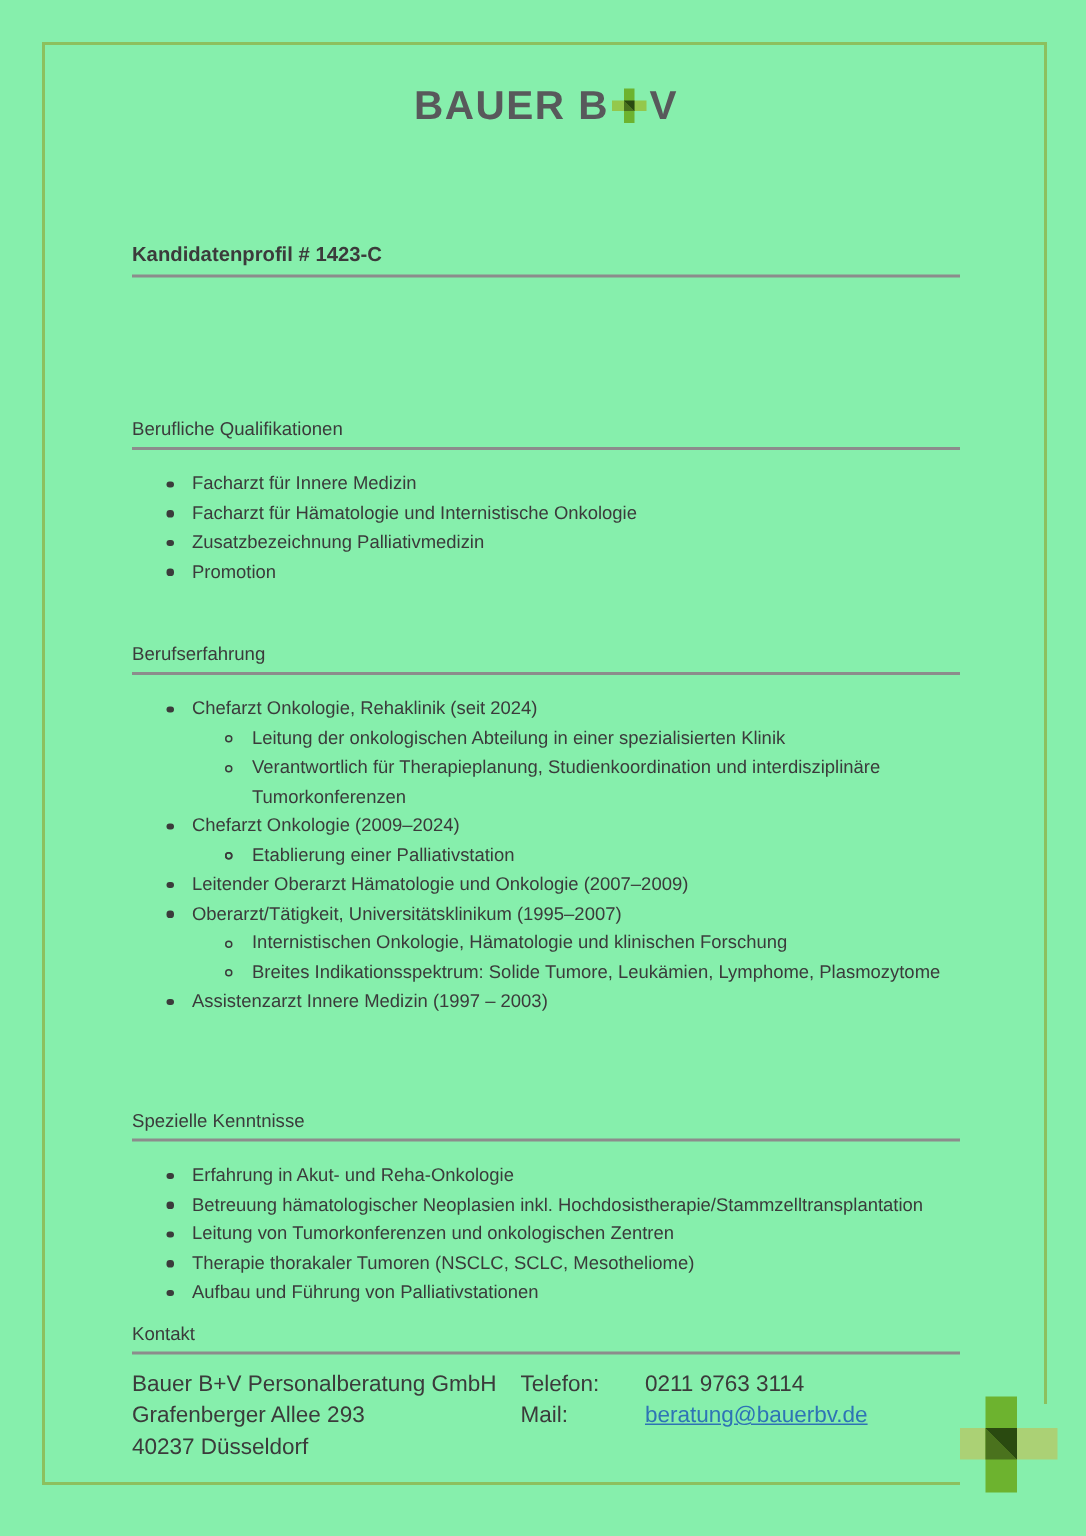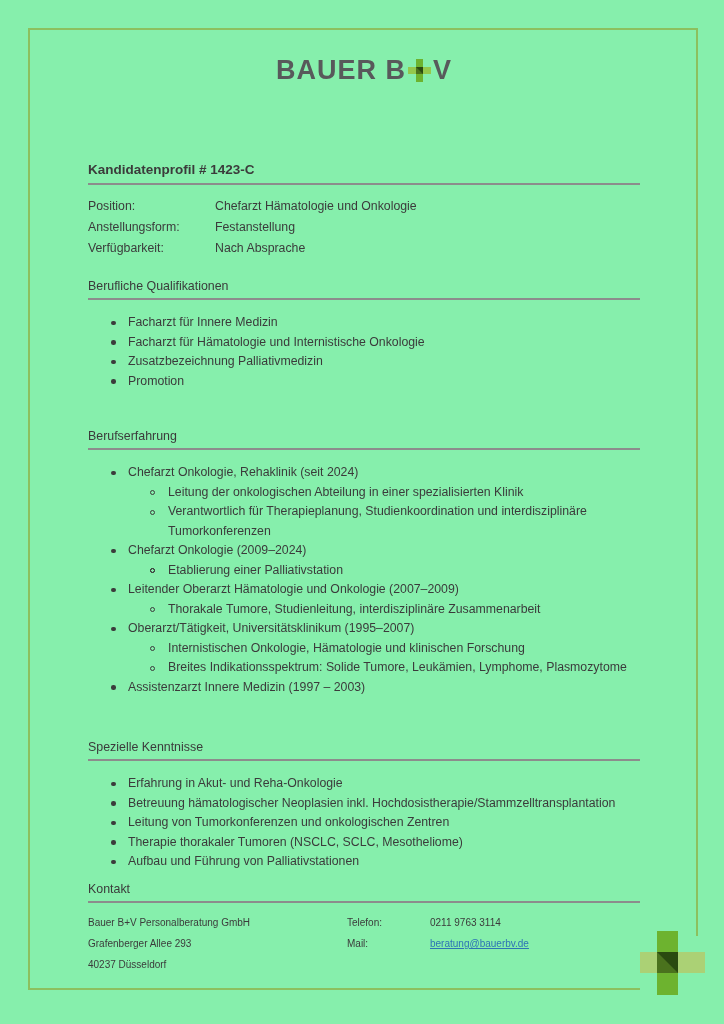--- a/index.html
+++ b/index.html
@@ -53,21 +53,21 @@
   .section-1{top:429px;}
   .section-2{top:740px;}
   .sec-heading{font-size:12.4px;line-height:14px;padding-bottom:5px;border-bottom:2px solid var(--rule-gray);}
   ul.bullets{list-style:none;margin-top:13px;font-size:12.3px;}
   .li{position:relative;padding-left:40px;line-height:19.5px;}
   .li.lvl2{padding-left:80px;}
   .marker{position:absolute;left:23px;top:7.5px;width:4.5px;height:4.5px;border-radius:50%;background:var(--text);}
   .lvl2 .marker{left:62px;width:5px;height:5px;background:transparent;border:1.2px solid var(--text);}
 
   .contact-block{top:882px;}
-  .contact-grid{position:relative;margin-top:9px;font-size:10px;line-height:21px;}
+  .contact-grid{position:relative;margin-top:9px;font-size:15px;line-height:21px;}
   .contact-mid{position:absolute;left:259px;top:0;}
   .contact-right{position:absolute;left:342px;top:0;}
   .contact-right a{color:var(--link-blue);text-decoration:underline;cursor:pointer;}
 </style>
 </head>
 <body>
 
 <div class="page">
 
   <div class="frame frame-top"></div>
@@ -88,34 +88,20 @@
         <span class="lc-v"></span>
         <span class="lc-c"></span>
     </span>
     <span class="logo-text">V</span>
   </div>
 
   <div class="block title-block">
     <div class="doc-title">Kandidatenprofil # 1423-C</div>
   </div>
 
-  <div class="block info-block">
-    <div class="info-row">
-      <span class="info-label">Position:</span>
-      <span class="info-value">Chefarzt Hämatologie und Onkologie</span>
-    </div>
-    <div class="info-row">
-      <span class="info-label">Anstellungsform:</span>
-      <span class="info-value">Festanstellung</span>
-    </div>
-    <div class="info-row">
-      <span class="info-label">Verfügbarkeit:</span>
-      <span class="info-value">Nach Absprache</span>
-    </div>
-  </div>
 
   <div class="block section-0">
     <div class="sec-heading">Berufliche Qualifikationen</div>
     <ul class="bullets">
         <li class="li lvl1"><span class="marker"></span><span>Facharzt für Innere Medizin</span></li>
         <li class="li lvl1"><span class="marker"></span><span>Facharzt für Hämatologie und Internistische Onkologie</span></li>
         <li class="li lvl1"><span class="marker"></span><span>Zusatzbezeichnung Palliativmedizin</span></li>
         <li class="li lvl1"><span class="marker"></span><span>Promotion</span></li>
       </ul>
   </div>
@@ -123,21 +109,20 @@
   <div class="block section-1">
     <div class="sec-heading">Berufserfahrung</div>
     <ul class="bullets">
         <li class="li lvl1"><span class="marker"></span><span>Chefarzt Onkologie, Rehaklinik (seit 2024)</span></li>
         <li class="li lvl2"><span class="marker"></span><span>Leitung der onkologischen Abteilung in einer spezialisierten Klinik</span></li>
         <li class="li lvl2"><span class="marker"></span><span>Verantwortlich für Therapieplanung, Studienkoordination und interdisziplinäre Tumorkonferenzen</span></li>
         <li class="li lvl1"><span class="marker"></span><span>Chefarzt Onkologie (2009–2024)</span></li>
         <li class="li lvl2"><span class="marker"></span></li>
         <li class="li lvl2"><span class="marker"></span><span>Etablierung einer Palliativstation</span></li>
         <li class="li lvl1"><span class="marker"></span><span>Leitender Oberarzt Hämatologie und Onkologie (2007–2009)</span></li>
-        <li class="li lvl2"><span class="marker"></span><span>Thorakale Tumore, Studienleitung, interdisziplinäre Zusammenarbeit</span></li>
         <li class="li lvl1"><span class="marker"></span><span>Oberarzt/Tätigkeit, Universitätsklinikum (1995–2007)</span></li>
         <li class="li lvl2"><span class="marker"></span><span>Internistischen Onkologie, Hämatologie und klinischen Forschung</span></li>
         <li class="li lvl2"><span class="marker"></span><span>Breites Indikationsspektrum: Solide Tumore, Leukämien, Lymphome, Plasmozytome</span></li>
         <li class="li lvl1"><span class="marker"></span><span>Assistenzarzt Innere Medizin (1997 – 2003)</span></li>
       </ul>
   </div>
 
   <div class="block section-2">
     <div class="sec-heading">Spezielle Kenntnisse</div>
     <ul class="bullets">

